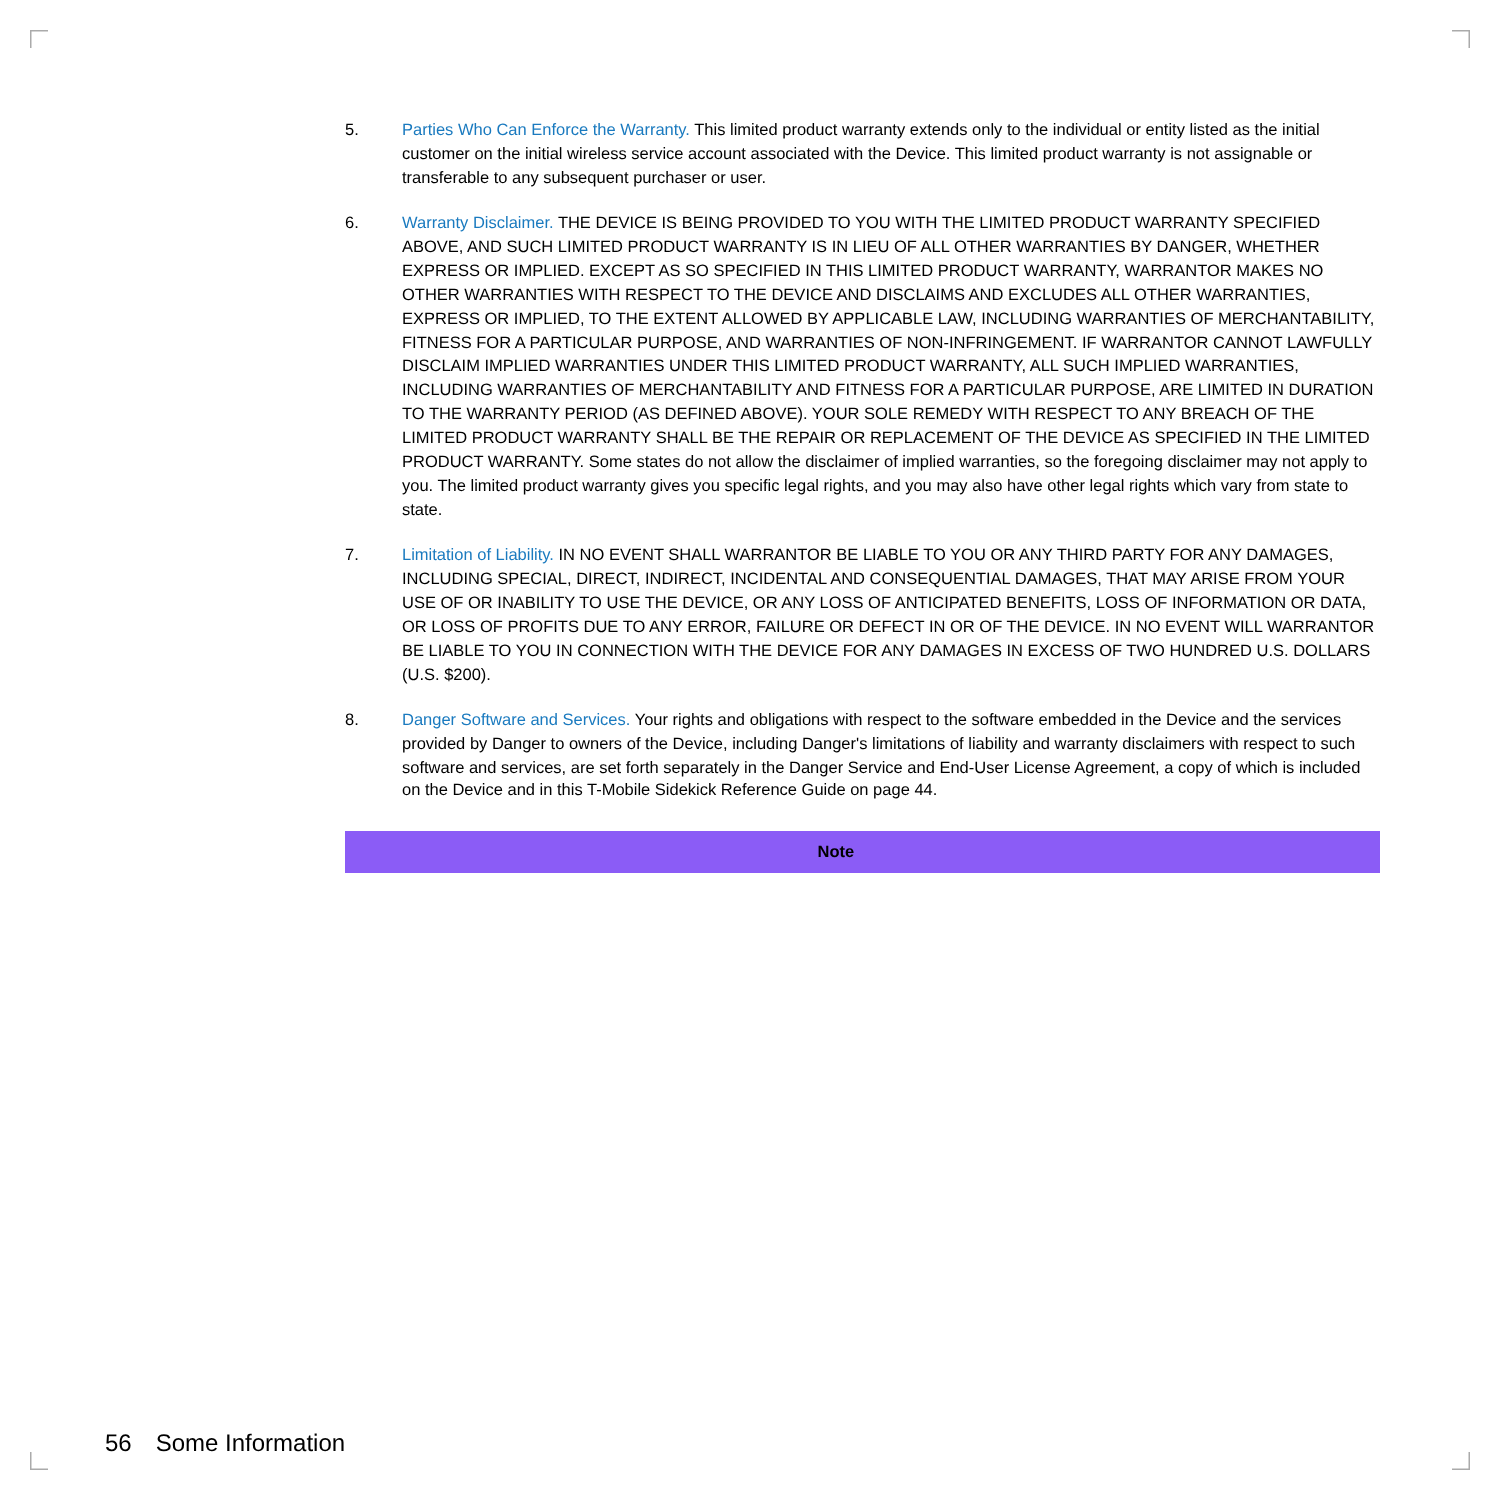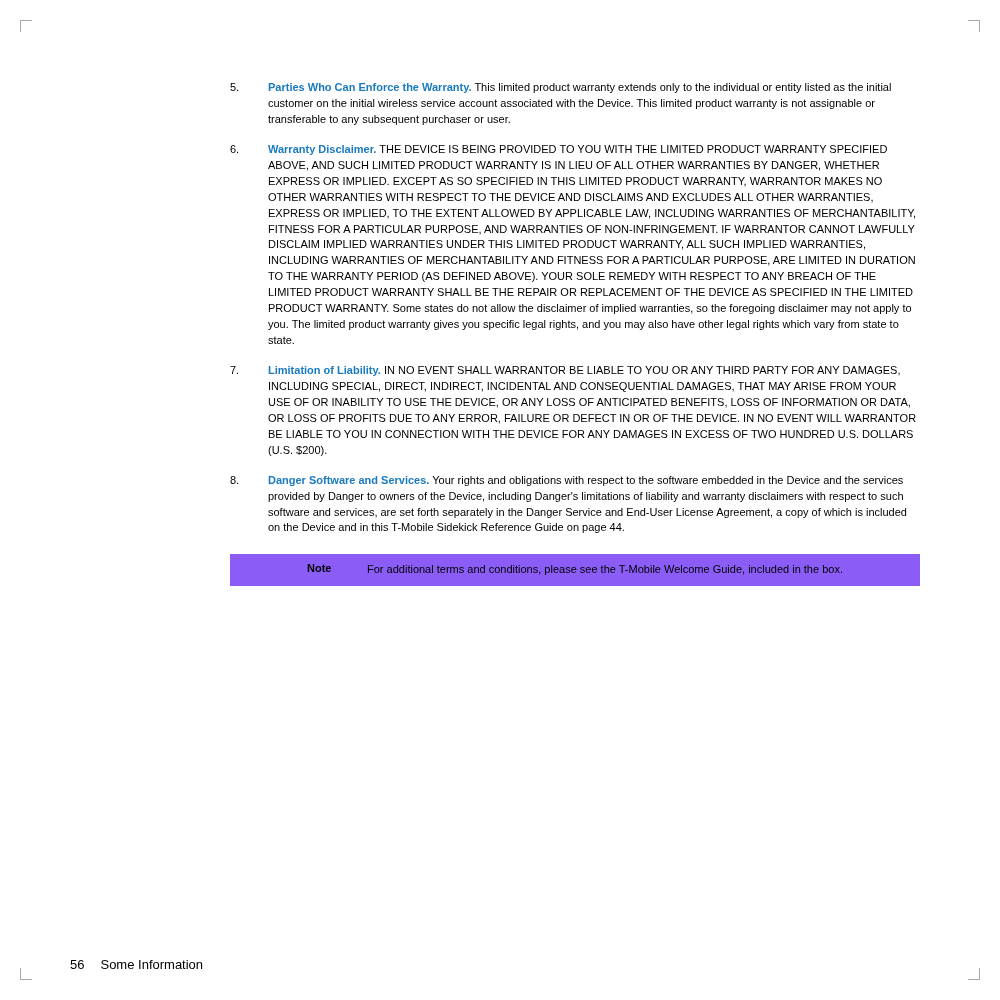--- a/index.html
+++ b/index.html
@@ -73,21 +73,21 @@
     .item-content {
       flex: 1;
       font-size: 11px;
       line-height: 1.45;
       color: #000;
       text-align: left;
     }
 
     .item-title {
       color: #1a7abf;
-      font-weight: bold;
+      font-weight: normal;
     }
 
     .note-box {
       display: flex;
       align-items: flex-start;
       background: #8b5cf6;
       border: none;
       padding: 8px 14px;
       margin-top: 18px;
       margin-right: 0;
@@ -104,21 +104,21 @@
     .note-text {
       font-size: 11px;
       color: #000;
       line-height: 1.4;
     }
 
     .page-footer {
       position: absolute;
       bottom: 28px;
       left: 55px;
-      font-size: 13px;
+      font-size: 16px;
       color: #000;
       padding-left: 15px;
     }
 
     .footer-text {
       display: flex;
       gap: 16px;
     }
   </style>
 </head>
@@ -156,21 +156,20 @@
 
     <div class="numbered-item">
       <div class="item-number">8.</div>
       <div class="item-content">
         <span class="item-title">Danger Software and Services.</span><span>  Your rights and obligations with respect to the software embedded in the Device and the services provided by Danger to owners of the Device, including Danger's limitations of liability and warranty disclaimers with respect to such software and services, are set forth separately in the Danger Service and End-User License Agreement, a copy of which is included on the Device and in this T-Mobile Sidekick Reference Guide on page 44.</span>
       </div>
     </div>
 
     <div class="note-box">
       <div class="note-label">Note</div>
-      <div class="note-text">For additional terms and conditions, please see the T-Mobile Welcome Guide, included in the box.</div>
     </div>
 
   </div>
 
   <div class="page-footer">
     <div class="footer-text">
       <span>56</span>
       <span>Some Information</span>
     </div>
   </div>

